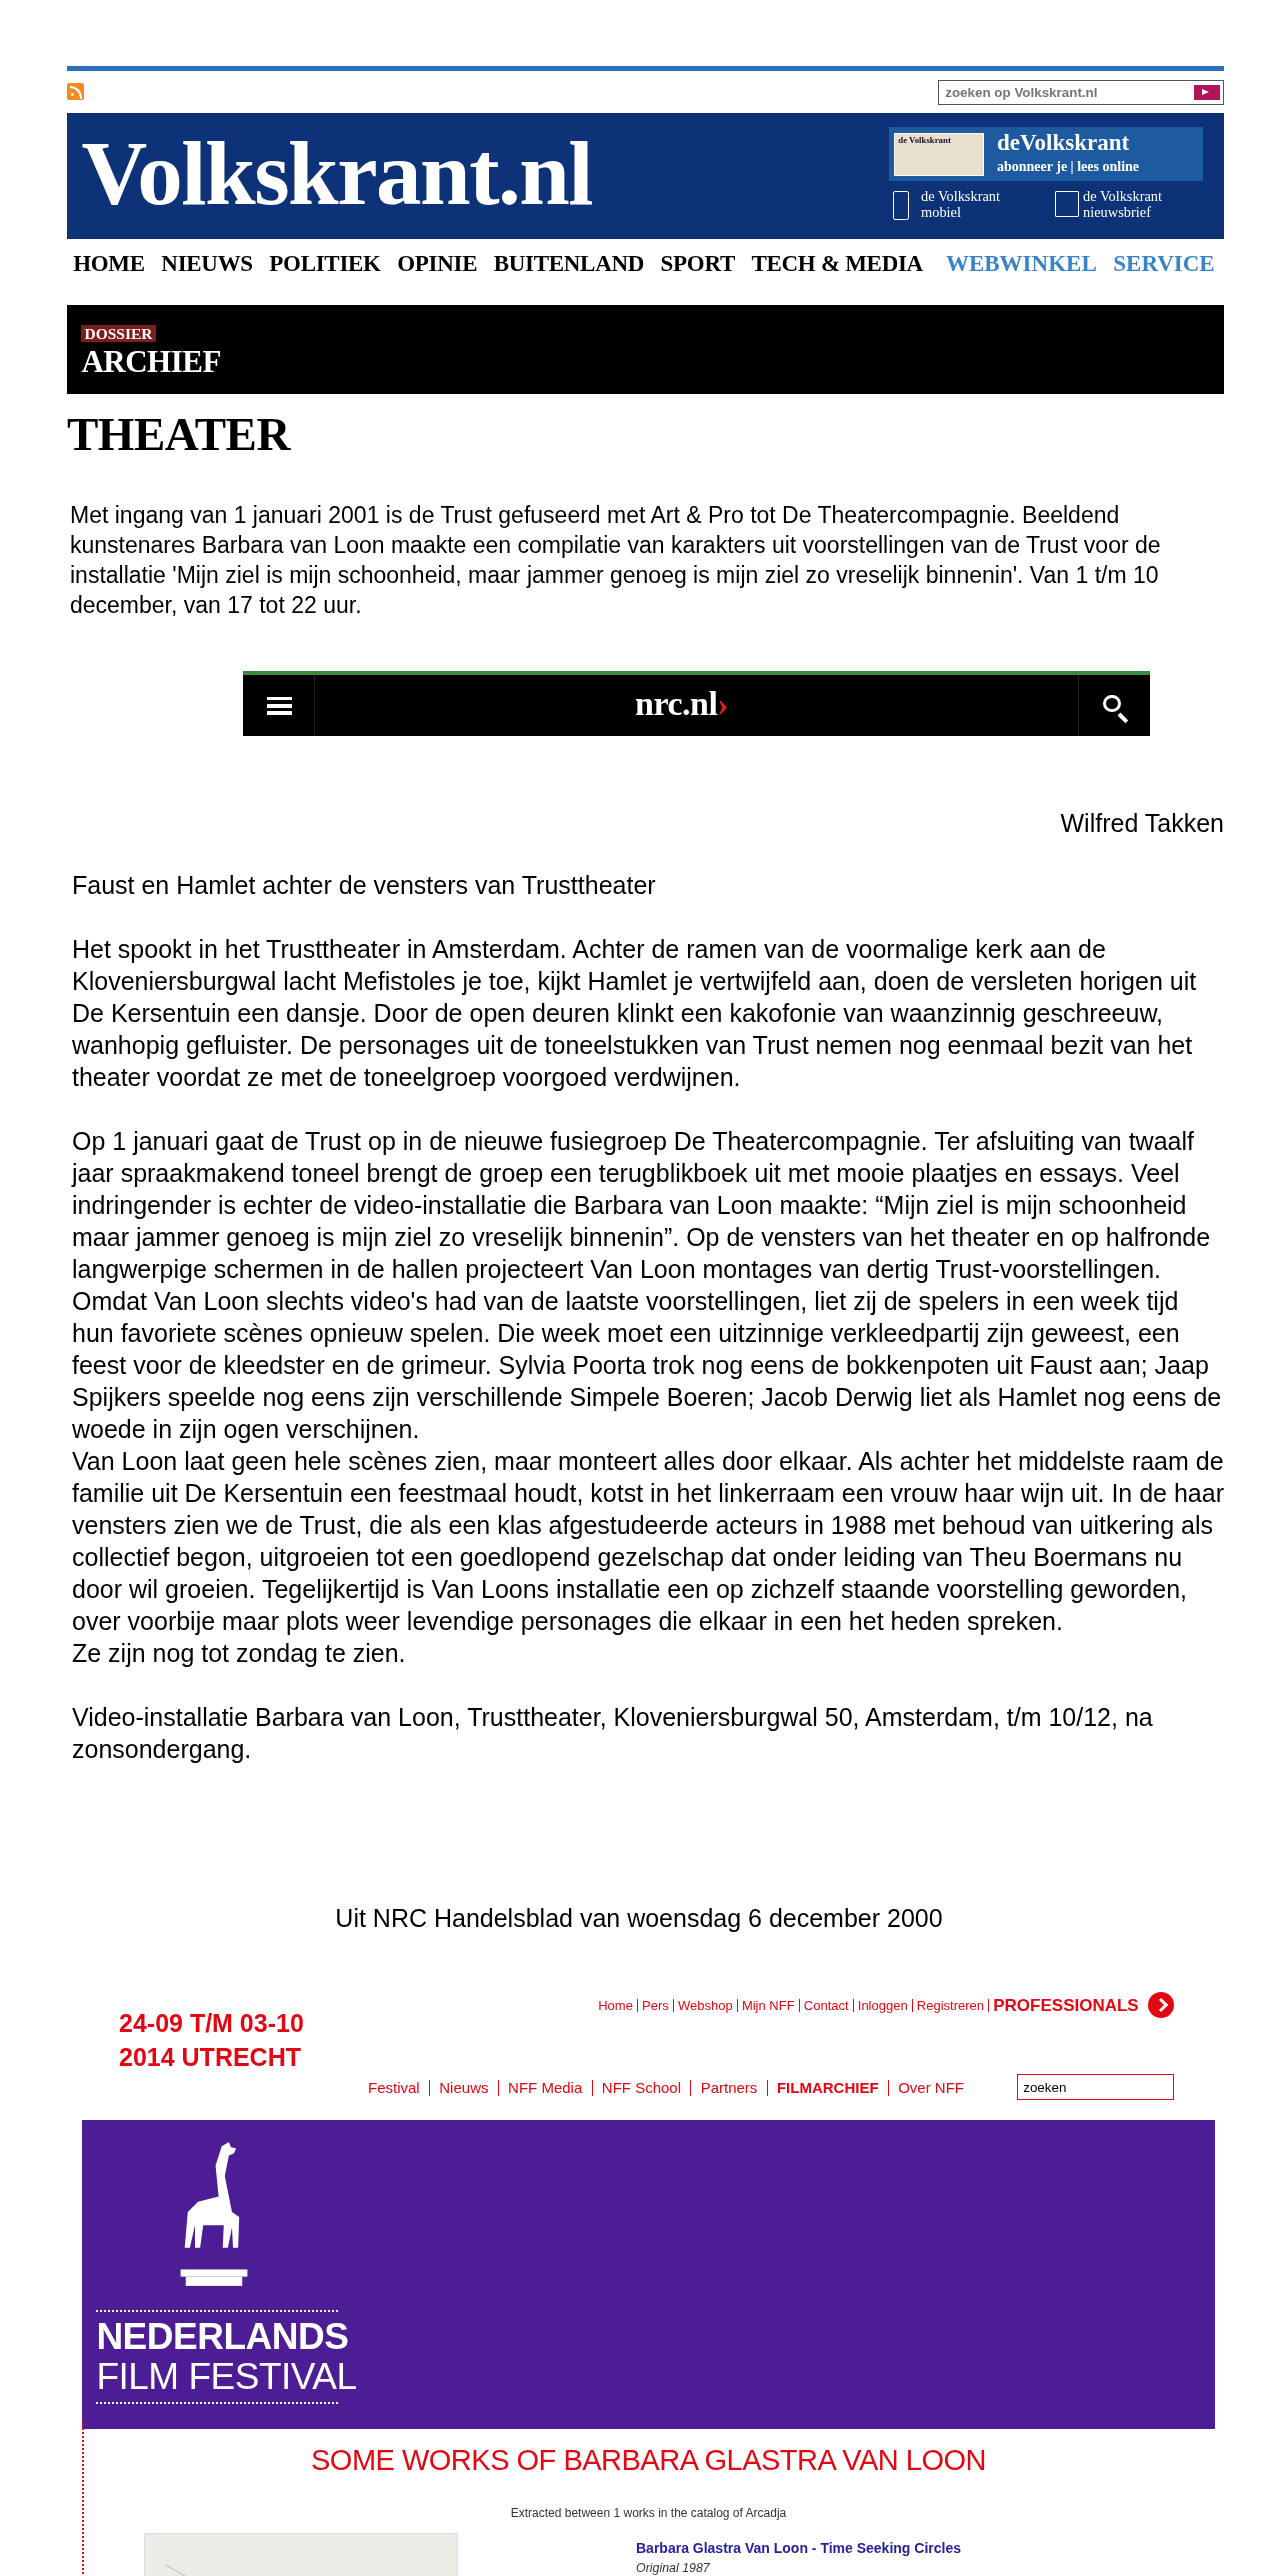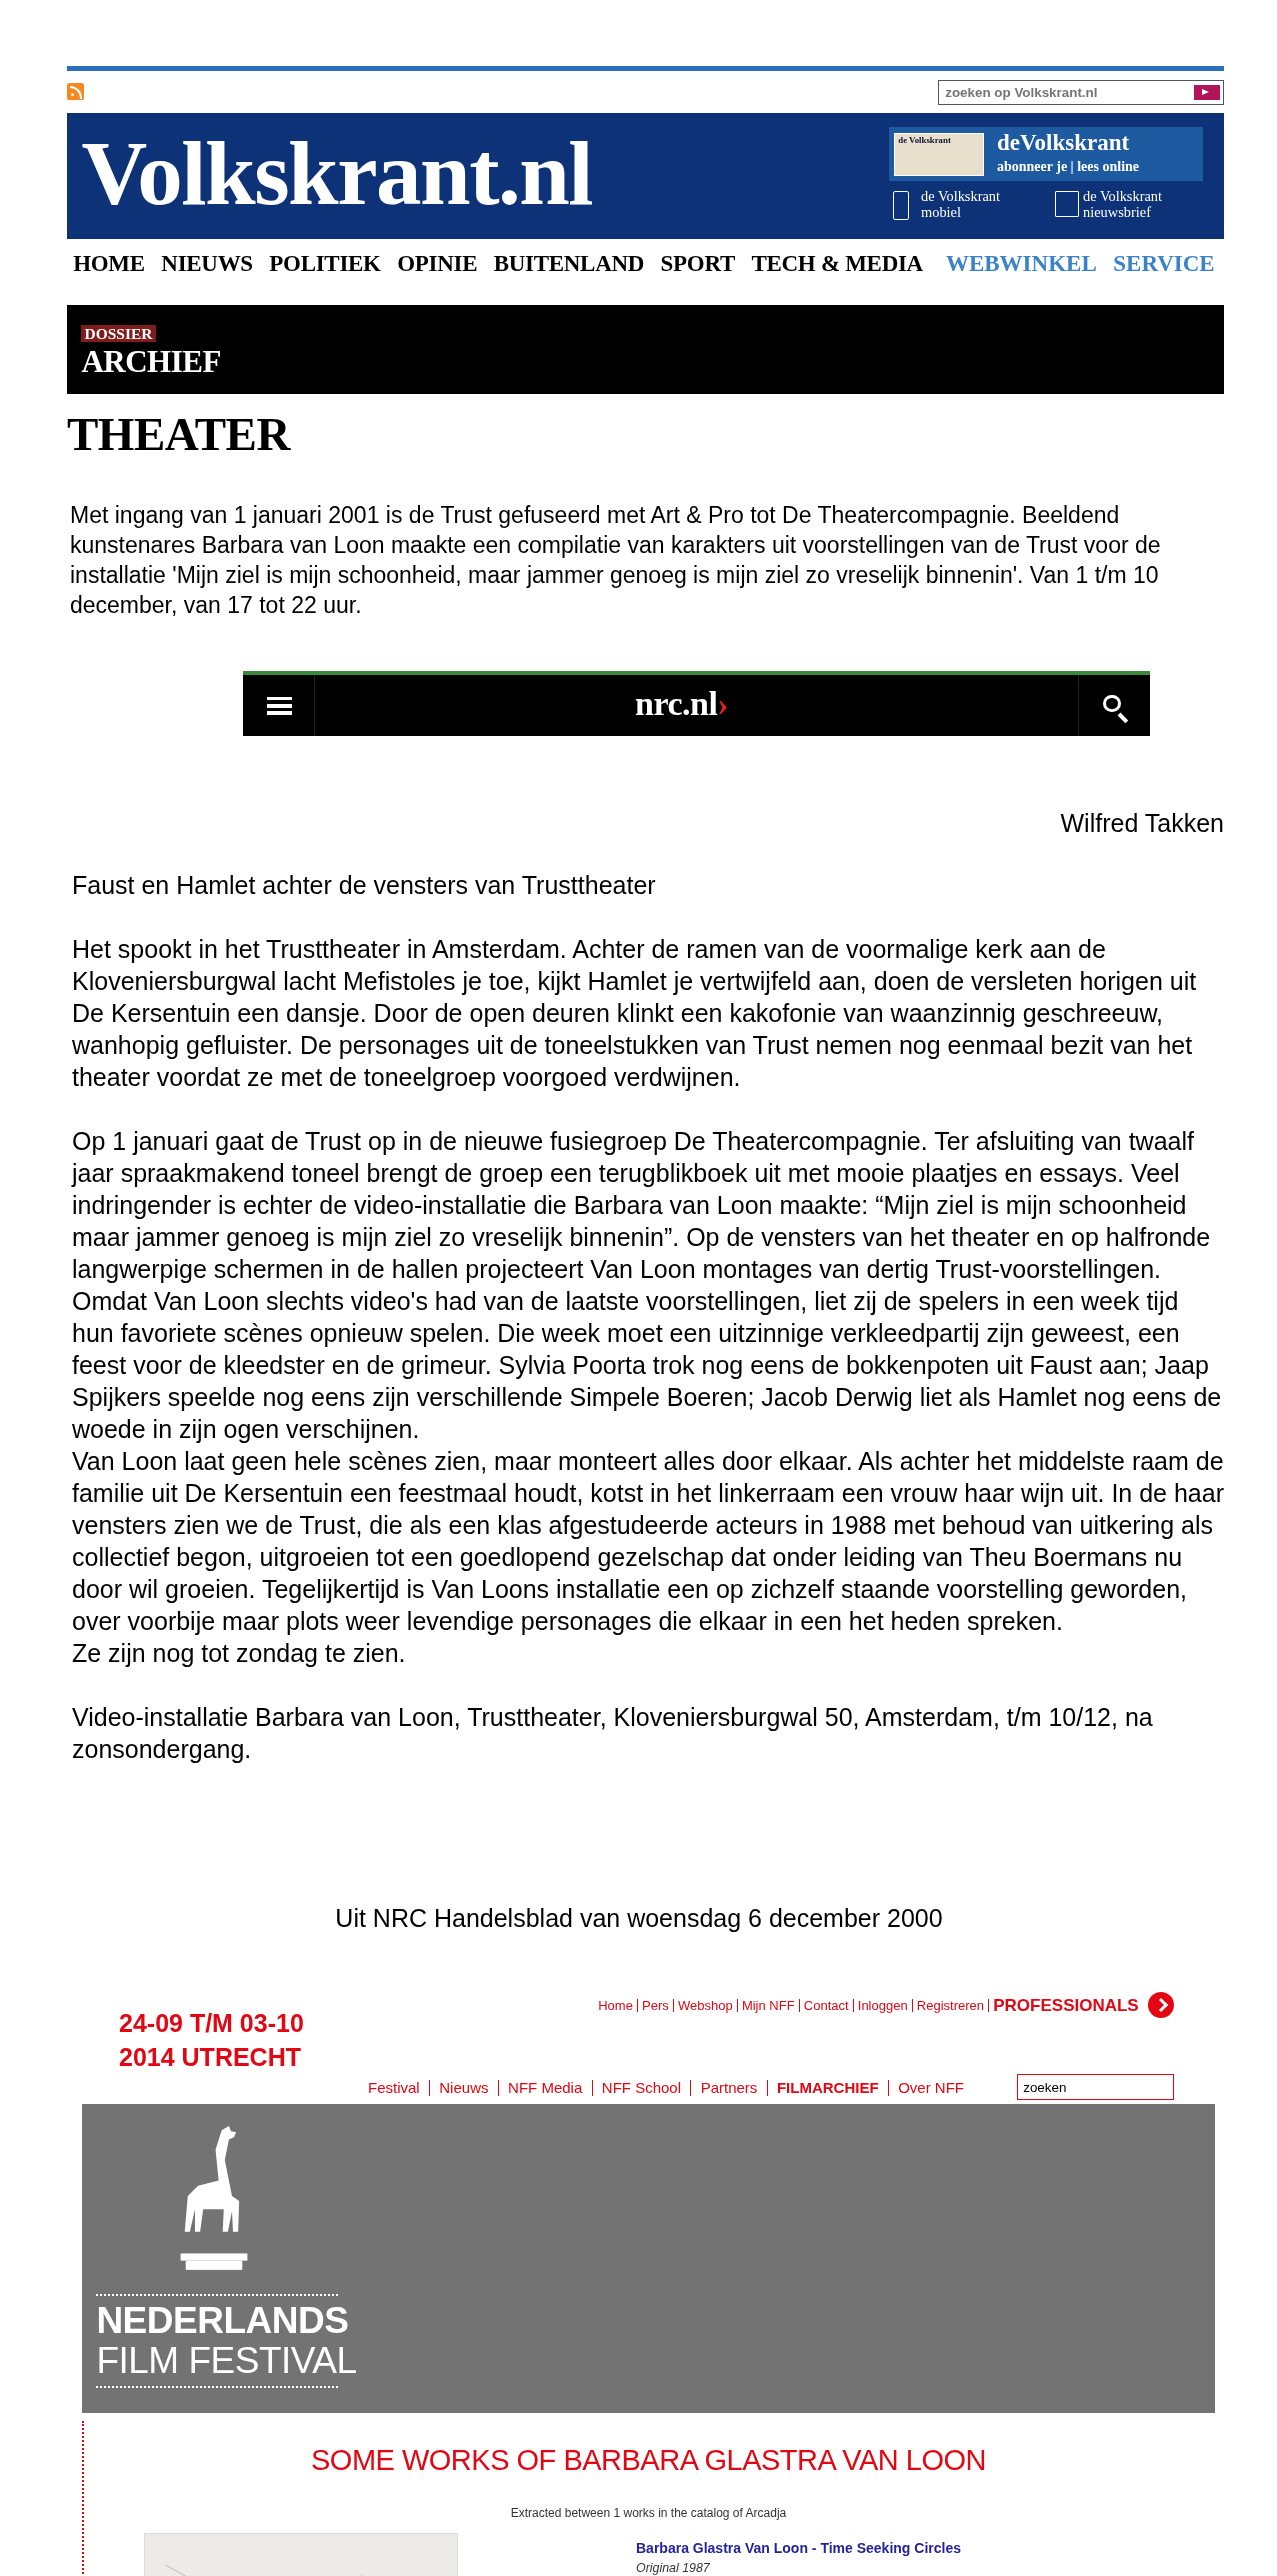--- a/index.html
+++ b/index.html
@@ -71,21 +71,21 @@
   .nff-toplinks span:first-child { border-left: none; }
   .nff-toplinks .pro { font-weight: bold; font-size: 17px; border-left: 1px solid #e30613; }
   .nff-pro-btn { width: 26px; height: 26px; border-radius: 50%; background: #e30613; margin-left: 5.2px; position: relative; }
   .nff-pro-btn:after { content: ""; position: absolute; left: 8.2px; top: 7.2px; width: 7.2px; height: 7.2px; border-top: 3.1px solid #fff; border-right: 3.1px solid #fff; transform: rotate(45deg); }
   .nff-nav { position: absolute; left: 286px; top: 102px; display: flex; font-size: 15px; color: #e30613; }
   .nff-nav span { padding: 0 9.3px; border-left: 1px solid #e30613; line-height: 15.5px; }
   .nff-nav span:first-child { border-left: none; padding-left: 0; }
   .nff-nav .bold { font-weight: bold; }
   .nff-search { position: absolute; left: 935px; top: 96px; width: 157px; height: 26px; border: 1px solid #e30613; }
   .nff-search input { border: none; outline: none; width: 100%; height: 100%; padding-left: 5.2px; font-size: 13.4px; font-family: "Liberation Sans", sans-serif; color: #000; }
-  .nff-hero { position: absolute; left: 0; top: 126px; width: 1133px; height: 309px; background: #737373; }
+  .nff-hero { position: absolute; left: 0; top: 142px; width: 1133px; height: 309px; background: #4c1d95; }
   .nff-dotline { position: absolute; left: 0; top: 443px; width: 1.5px; height: 216px; border-left: 2.1px dotted #e30613; }
   .giraffe { position: absolute; left: 88px; top: 20.6px; width: 88px; height: 149px; }
   .nff-logo-dots { position: absolute; left: 14.4px; height: 0; width: 242px; border-top: 2.6px dotted #fff; }
   .nff-logo-1 { position: absolute; left: 14.4px; top: 196px; color: #fff; font-weight: bold; font-size: 37px; letter-spacing: -0.5px; line-height: 41px; }
   .nff-logo-2 { position: absolute; left: 14.4px; top: 236px; color: #fff; font-size: 37px; letter-spacing: -0.5px; line-height: 41px; }
   .nff-heading { position: absolute; left: 0; width: 1133px; top: 466px; text-align: center; color: #e30613; font-size: 29px; letter-spacing: -0.5px; }
   .nff-extracted { position: absolute; left: 0; width: 1133px; top: 528px; text-align: center; font-size: 12px; color: #333; }
   .artwork { position: absolute; left: 62px; top: 555px; width: 314px; height: 237px; background: #ecebe7; border: 0.5px solid #ddd; }
   .art-detail { position: absolute; left: 554px; top: 562px; width: 526px; font-size: 11.3px; color: #333; }
   .art-title { color: #26239a; font-weight: bold; font-size: 14px; }

